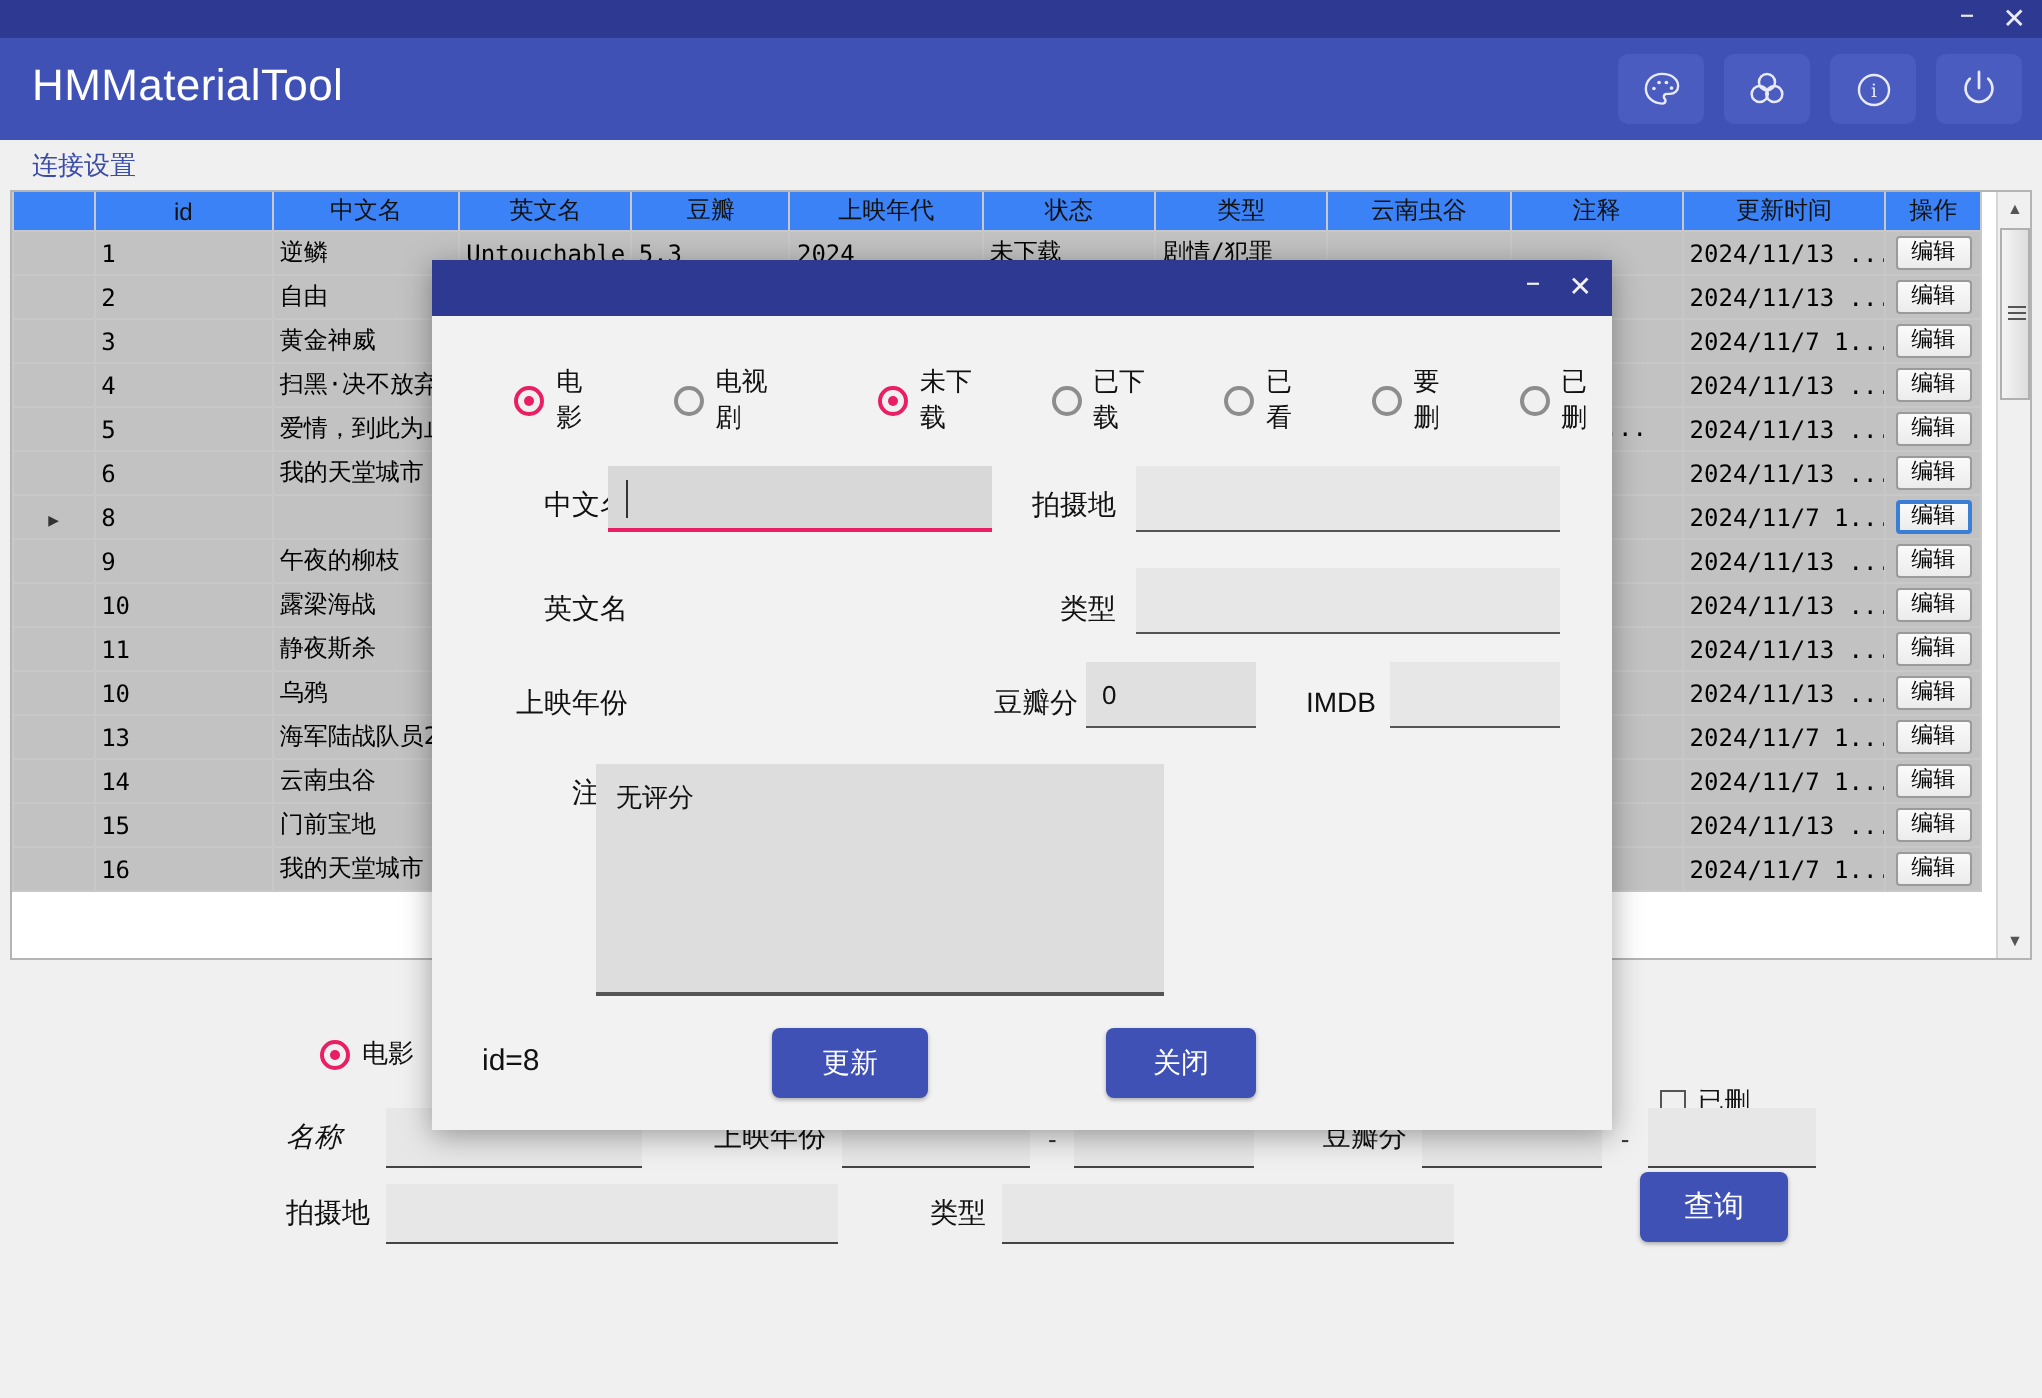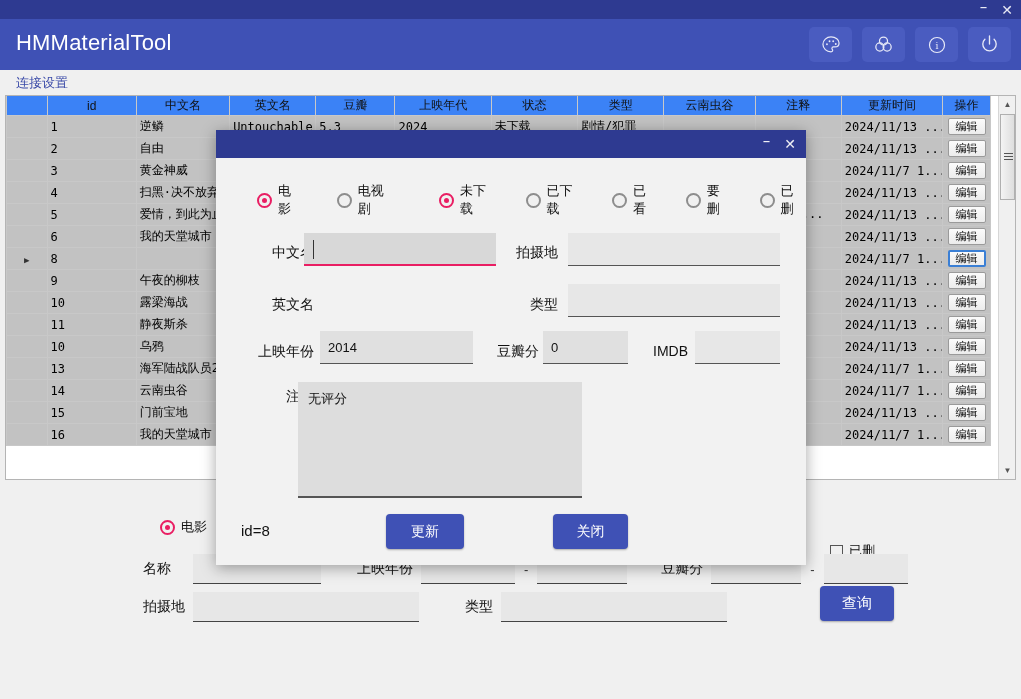--- a/index.html
+++ b/index.html
@@ -526,21 +526,21 @@
       </span>
     </div>
     <div style="position:absolute; left:830px; top:12px;">
       <span class="checkbox">
         <span class="box"></span>
         <span>已删</span>
       </span>
     </div>
 
     <div class="frow1">
-      <span class="fld-label" style="margin-left:143px; width:42px;">名称</span>
+      <span class="fld-label" style="margin-left:143px; width:42px;font-style:italic;">名称</span>
       <input class="fld" style="width: 128px; margin-left: 8px;" value="">
       <span class="fld-label" style="margin-left:36px;">上映年份</span>
       <input class="fld" style="width: 94px; margin-left: 8px;" value="">
       <span class="dash" style="margin:0 9px;">-</span>
       <input class="fld" style="width: 90px;" value="">
       <span class="fld-label" style="margin-left:34px;">豆瓣分</span>
       <input class="fld" style="width: 90px; margin-left: 8px;" value="">
       <span class="dash" style="margin:0 9px;">-</span>
       <input class="fld" style="width: 84px;" value="">
     </div>
@@ -607,21 +607,20 @@
       <span class="caretbar"></span>
     </div>
     <span class="dlg-label" style="position:absolute; left:280px; top:114px; width:62px;">拍摄地</span>
     <input class="dlg-input light" style="position: absolute; left: 352px; top: 103px; width: 212px;" value="">
 
     <span class="dlg-label" style="position:absolute; left:36px; top:166px; width:62px;">英文名</span>
     <span class="dlg-label" style="position:absolute; left:280px; top:166px; width:62px;">类型</span>
     <input class="dlg-input light" style="position: absolute; left: 352px; top: 154px; width: 212px;" value="">
 
     <span class="dlg-label" style="position:absolute; left:14px; top:213px; width:84px;">上映年份</span>
-    <input class="dlg-input" style="position: absolute; left: 104px; top: 201px; width: 153px;" value="2014">
     <span class="dlg-label" style="position:absolute; left:261px; top:213px; width:62px;">豆瓣分</span>
     <input class="dlg-input" style="position: absolute; left: 327px; top: 201px; width: 85px;" value="0">
     <span class="dlg-label" style="position:absolute; left:420px; top:213px; width:52px;">IMDB</span>
     <input class="dlg-input light" style="position: absolute; left: 479px; top: 201px; width: 85px;" value="">
 
     <span class="dlg-label" style="position:absolute; left:36px; top:258px; width:62px;">注释</span>
     <textarea class="dlg-area" style="position: absolute; left: 82px; top: 252px; width: 284px; height: 116px;">无评分</textarea>
 
     <span id="dlg-id">id=8</span>
     <button class="btn-primary" id="dlg-update">更新</button>

